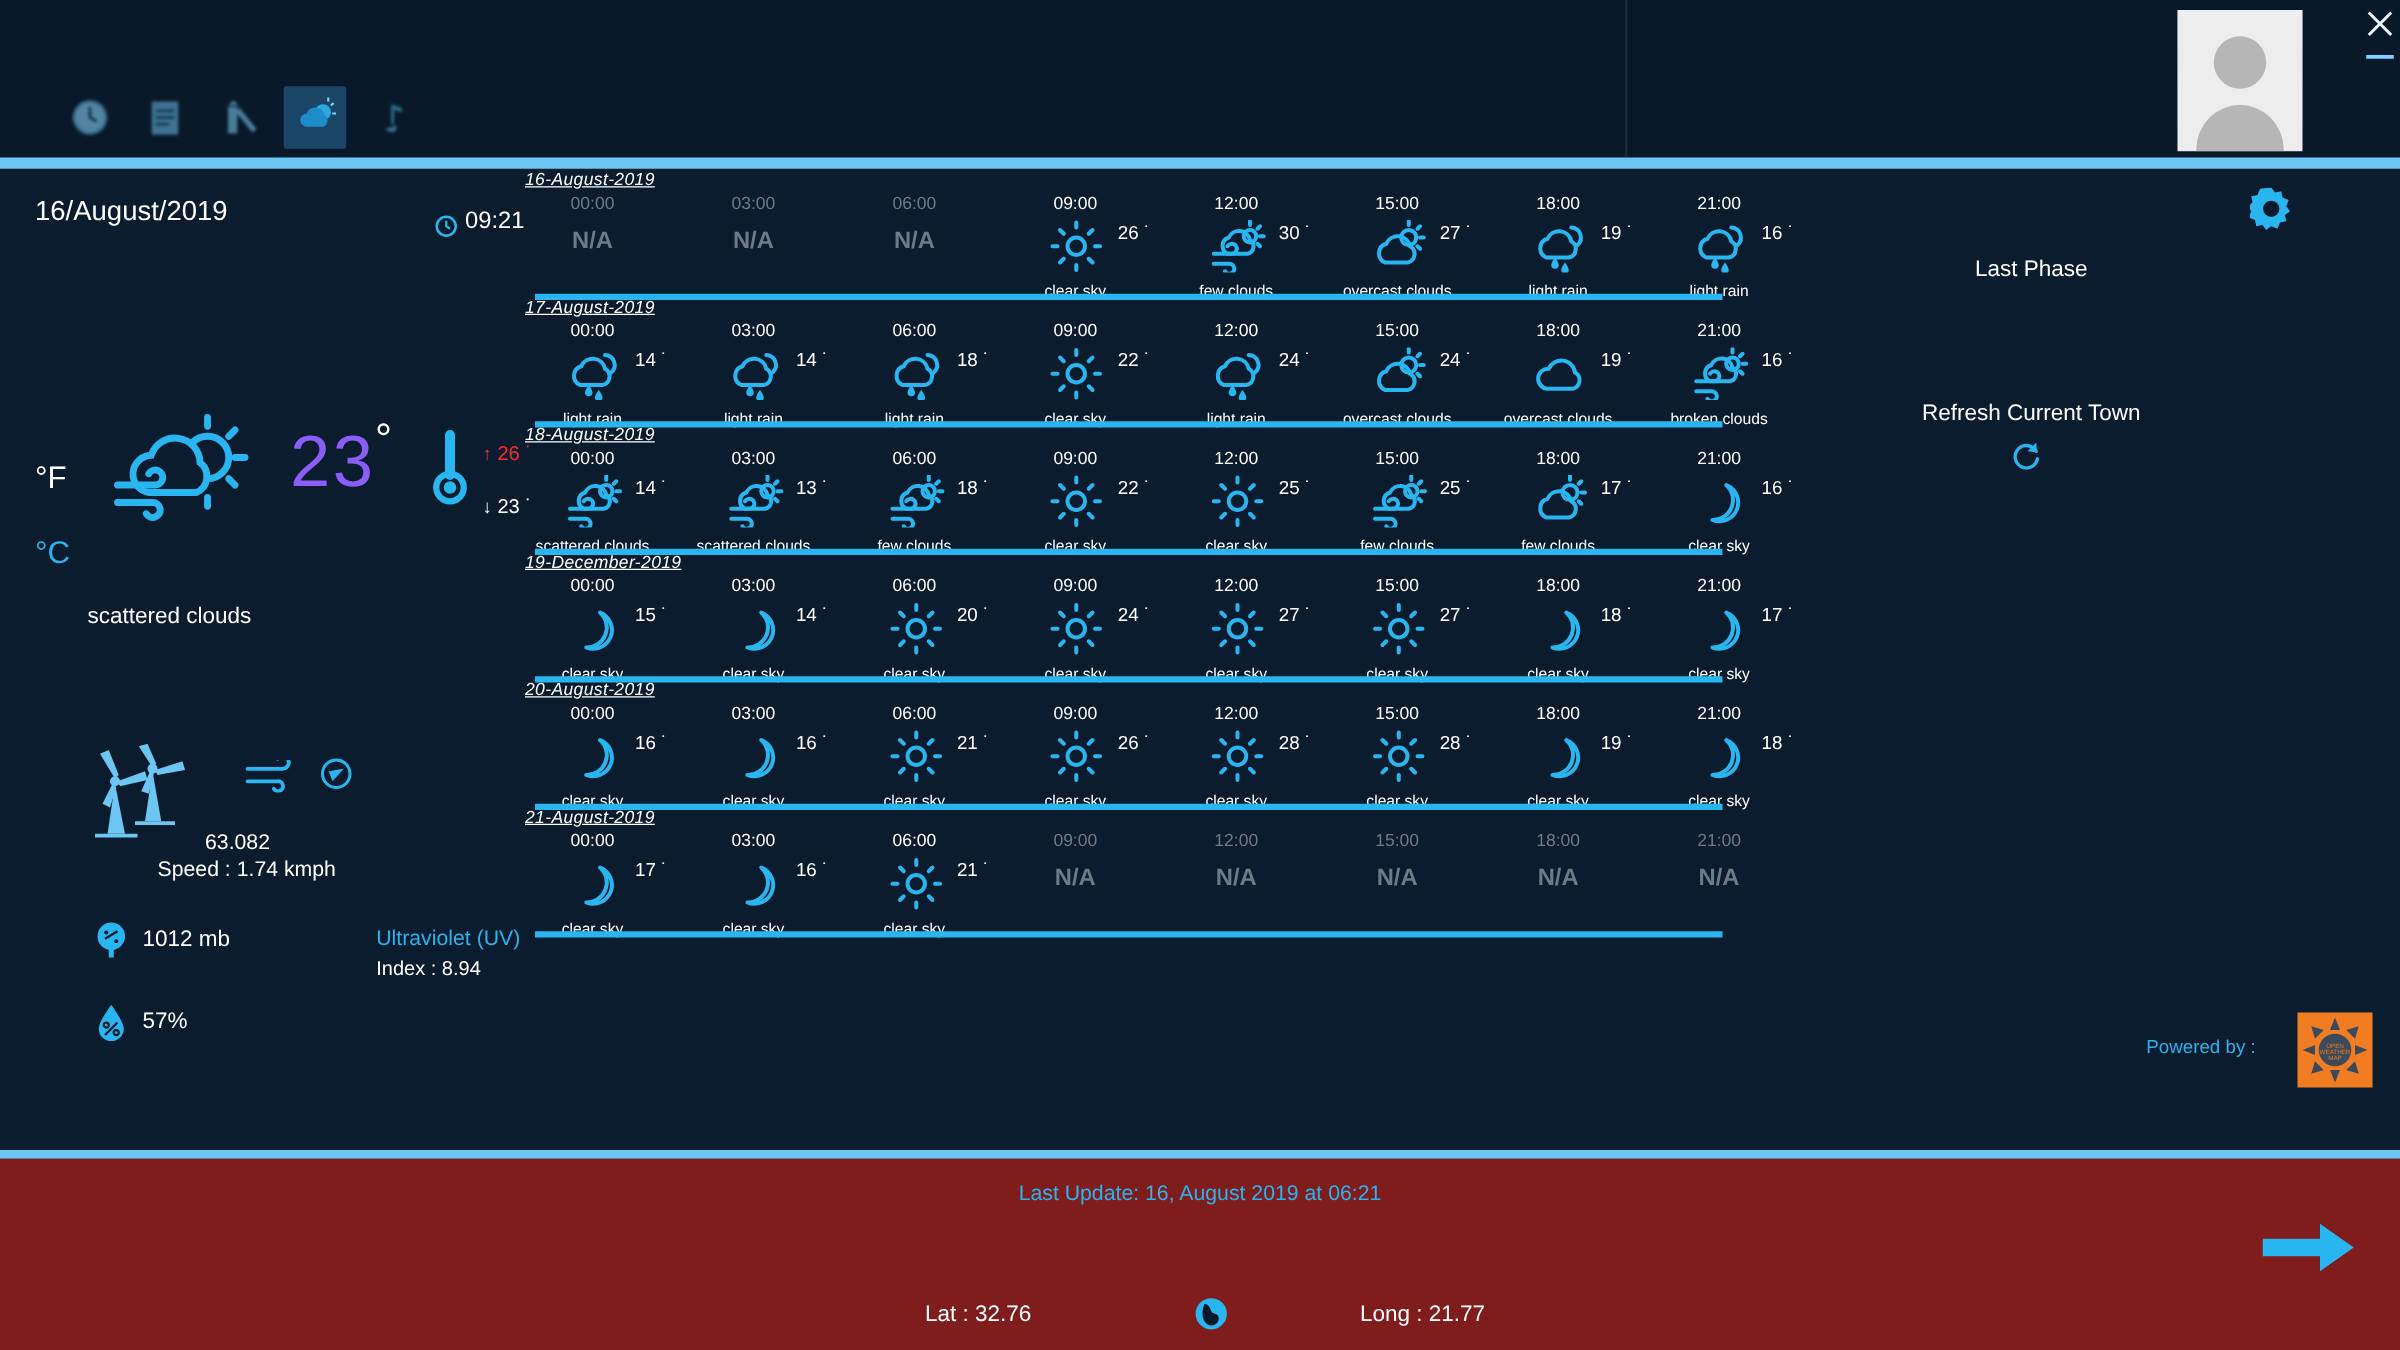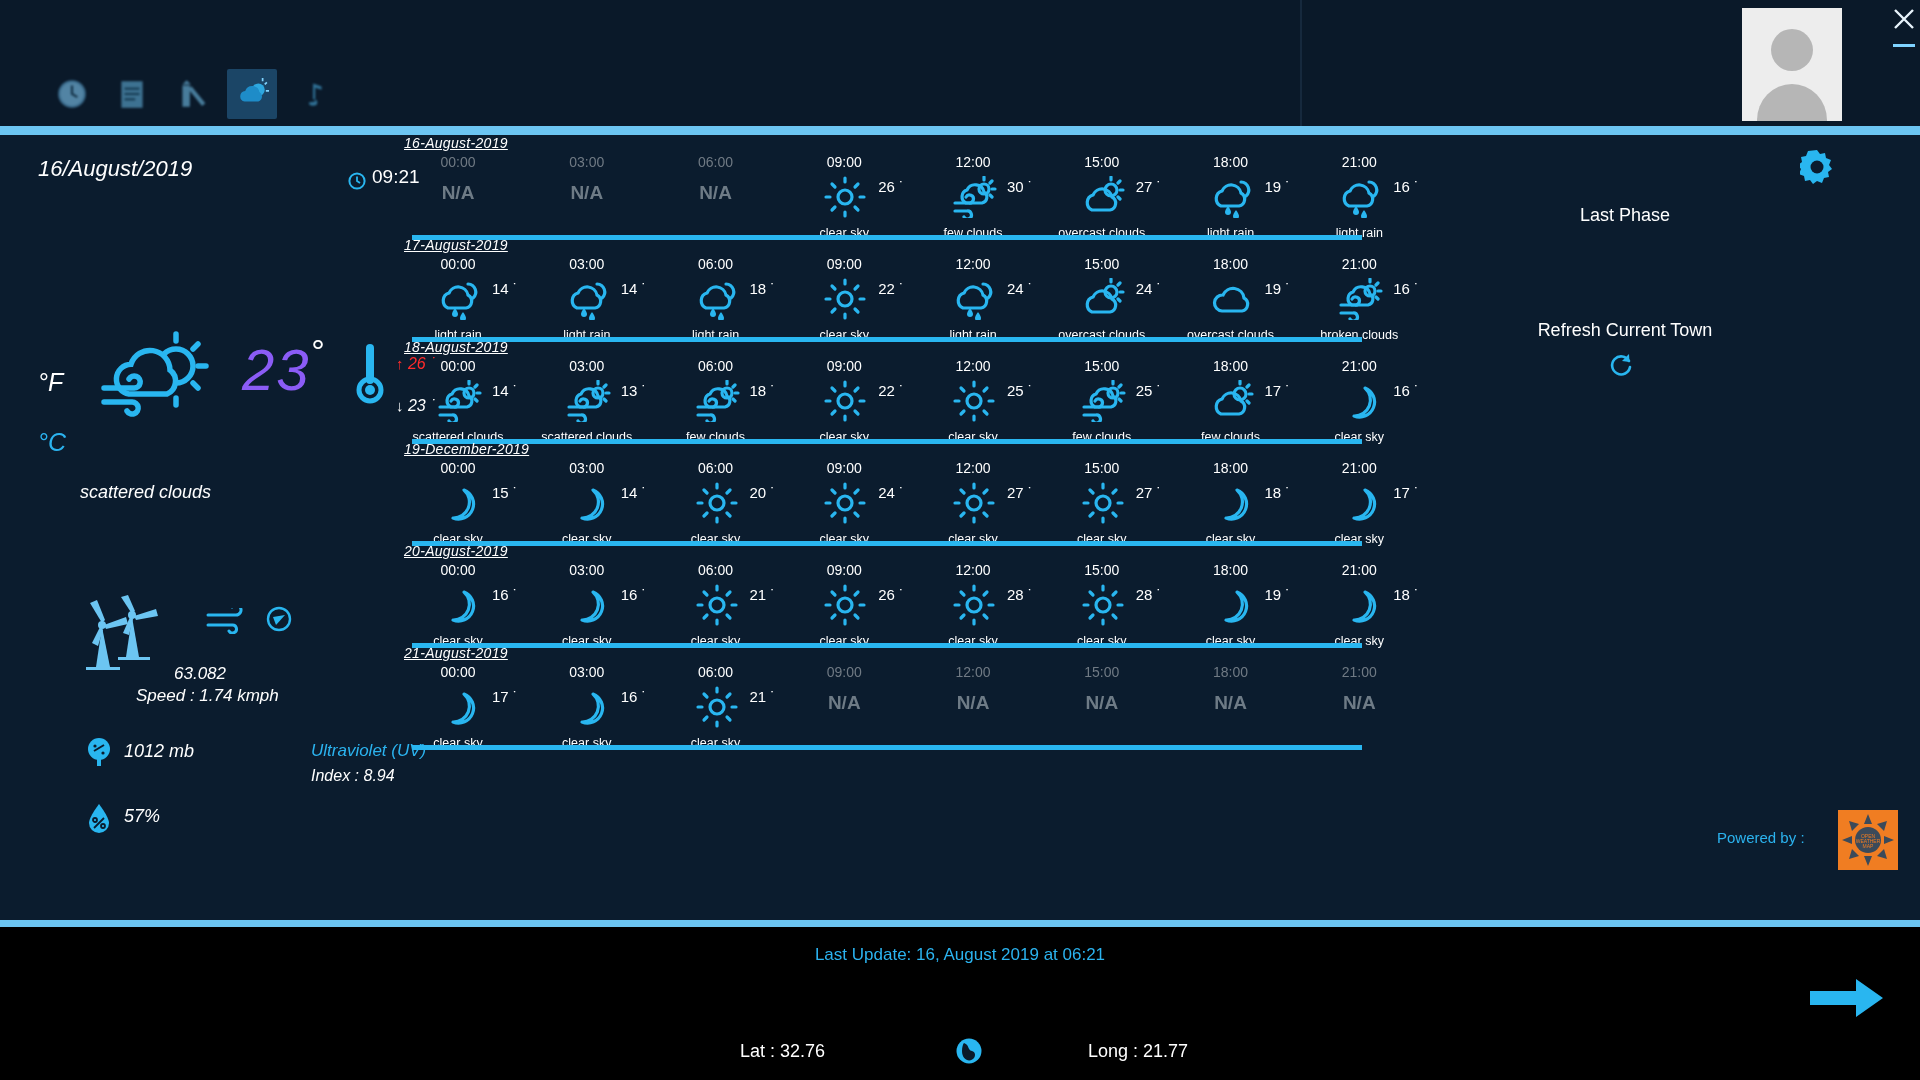--- a/index.html
+++ b/index.html
@@ -24,21 +24,21 @@
   #avatar {
     position:absolute; left:1742px; top:8px; width:100px; height:113px;
     background:linear-gradient(#f2f2f2,#d8d8d8);
     display:flex; align-items:flex-end; justify-content:center; overflow:hidden;
   }
   #win-close { position:absolute; left:1893px; top:8px; width:22px; height:22px; cursor:pointer; }
   #win-min { position:absolute; left:1893px; top:44px; width:22px; height:3px; background:#7fd3ff; }
   #blue-rule { position:absolute; left:0; top:126px; width:1920px; height:9px; background:#6cc5f2; }
 
   
-  #left-panel { position:absolute; left:14px; top:140px; width:512px; height:780px;font-style:italic; }
+  #left-panel { position:absolute; left:4px; top:140px; width:512px; height:780px; }
   #cur-date { position:absolute; left:24px; top:16px; font-size:22px; color:#fff; }
   #unit-F { position:absolute; left:24px; top:228px; font-size:25px; color:#fff; cursor:pointer; }
   #unit-C { position:absolute; left:24px; top:288px; font-size:25px; color:#2bb3ef; cursor:pointer; }
   #cur-icon { position:absolute; left:78px; top:190px; width:122px; height:100px; }
   #cur-temp { position:absolute; left:228px; top:196px; font-size:58px; color:#8b5cf6; letter-spacing:2px; }
   #cur-deg { position:absolute; left:296px; top:192px; font-size:34px; color:#fff; }
   #thermo { position:absolute; left:340px; top:202px; width:32px; height:62px; }
   #temp-max { position:absolute; left:382px; top:215px; font-size:16px; color:#ff2b2b; }
   #temp-min { position:absolute; left:382px; top:257px; font-size:16px; color:#ffffff; }
   .arrow-up, .arrow-dn { font-size:15px; }
@@ -56,21 +56,21 @@
   #uv-index { position:absolute; left:297px; top:627px; font-size:16px; color:#fff; }
   #hum-icon { position:absolute; left:72px; top:663px; width:26px; height:30px; }
   #hum-val { position:absolute; left:110px; top:666px; font-size:18px; }
 
   #sunrise-icon { position:absolute; left:78px; top:828px; width:44px; height:38px; }
   #sunrise-time { position:absolute; left:70px; top:876px; font-size:17px; }
   #sunset-icon { position:absolute; left:380px; top:828px; width:44px; height:38px; }
   #sunset-time { position:absolute; left:372px; top:876px; font-size:17px; }
 
   
-  #forecast { position:absolute; left:404px; top:140px; width:1030px; }
+  #forecast { position:absolute; left:420px; top:140px; width:1030px; }
   .day-block { position:relative; width:1030px; height:102px; }
   .day-label {
     position:absolute; left:0; top:-5px; font-size:14px; color:#ffffff;
     font-style:italic; text-decoration:underline; letter-spacing:.3px;
   }
   .hours { position:absolute; left:0; top:14px; width:1030px; display:flex; }
   .hour-cell { width:128.75px; position:relative; height:86px; }
   .hour-time { position:absolute; left:0; top:0; width:108px; text-align:center; font-size:14px; color:#ffffff; }
   .hour-cell.na .hour-time { color:#707a84; }
   .hour-icon { position:absolute; left:32px; top:22px; width:46px; height:42px; }
@@ -84,21 +84,21 @@
   #gear { position:absolute; left:1800px; top:150px; width:34px; height:34px; cursor:pointer; }
   #moon-label { position:absolute; left:1460px; top:205px; width:330px; text-align:center; font-size:18px; }
   #refresh-label { position:absolute; left:1460px; top:320px; width:330px; text-align:center; font-size:18px; }
   #refresh-icon { position:absolute; left:1608px; top:352px; width:26px; height:26px; cursor:pointer; }
   #powered-label { position:absolute; left:1717px; top:829px; font-size:15px; color:#2bb3ef; }
   #owm-logo { position:absolute; left:1838px; top:810px; width:60px; height:60px; background:#f07d22;
               display:flex; align-items:center; justify-content:center; }
 
   
   #footer-rule { position:absolute; left:0; top:920px; width:1920px; height:7px; background:#6cc5f2; }
-  #footer { position:absolute; left:0; top:927px; width:1920px; height:153px; background:#000000; }
+  #footer { position:absolute; left:0; top:927px; width:1920px; height:153px; background:#7f1d1d; }
   #last-update { position:absolute; left:0; top:18px; width:1920px; text-align:center; font-size:17px; color:#2bb3ef; }
   #city { position:absolute; left:0; top:44px; width:1920px; text-align:center; font-size:44px; color:#fff; }
   #lat { position:absolute; left:740px; top:114px; font-size:18px; }
   #globe { position:absolute; left:955px; top:110px; width:28px; height:28px; }
   #long { position:absolute; left:1048px; top:114px; font-size:18px;margin-left:40px; }
   #next-arrow { position:absolute; left:1810px; top:975px; width:74px; height:46px; cursor:pointer; }
 </style>
 </head>
 <body>
 

